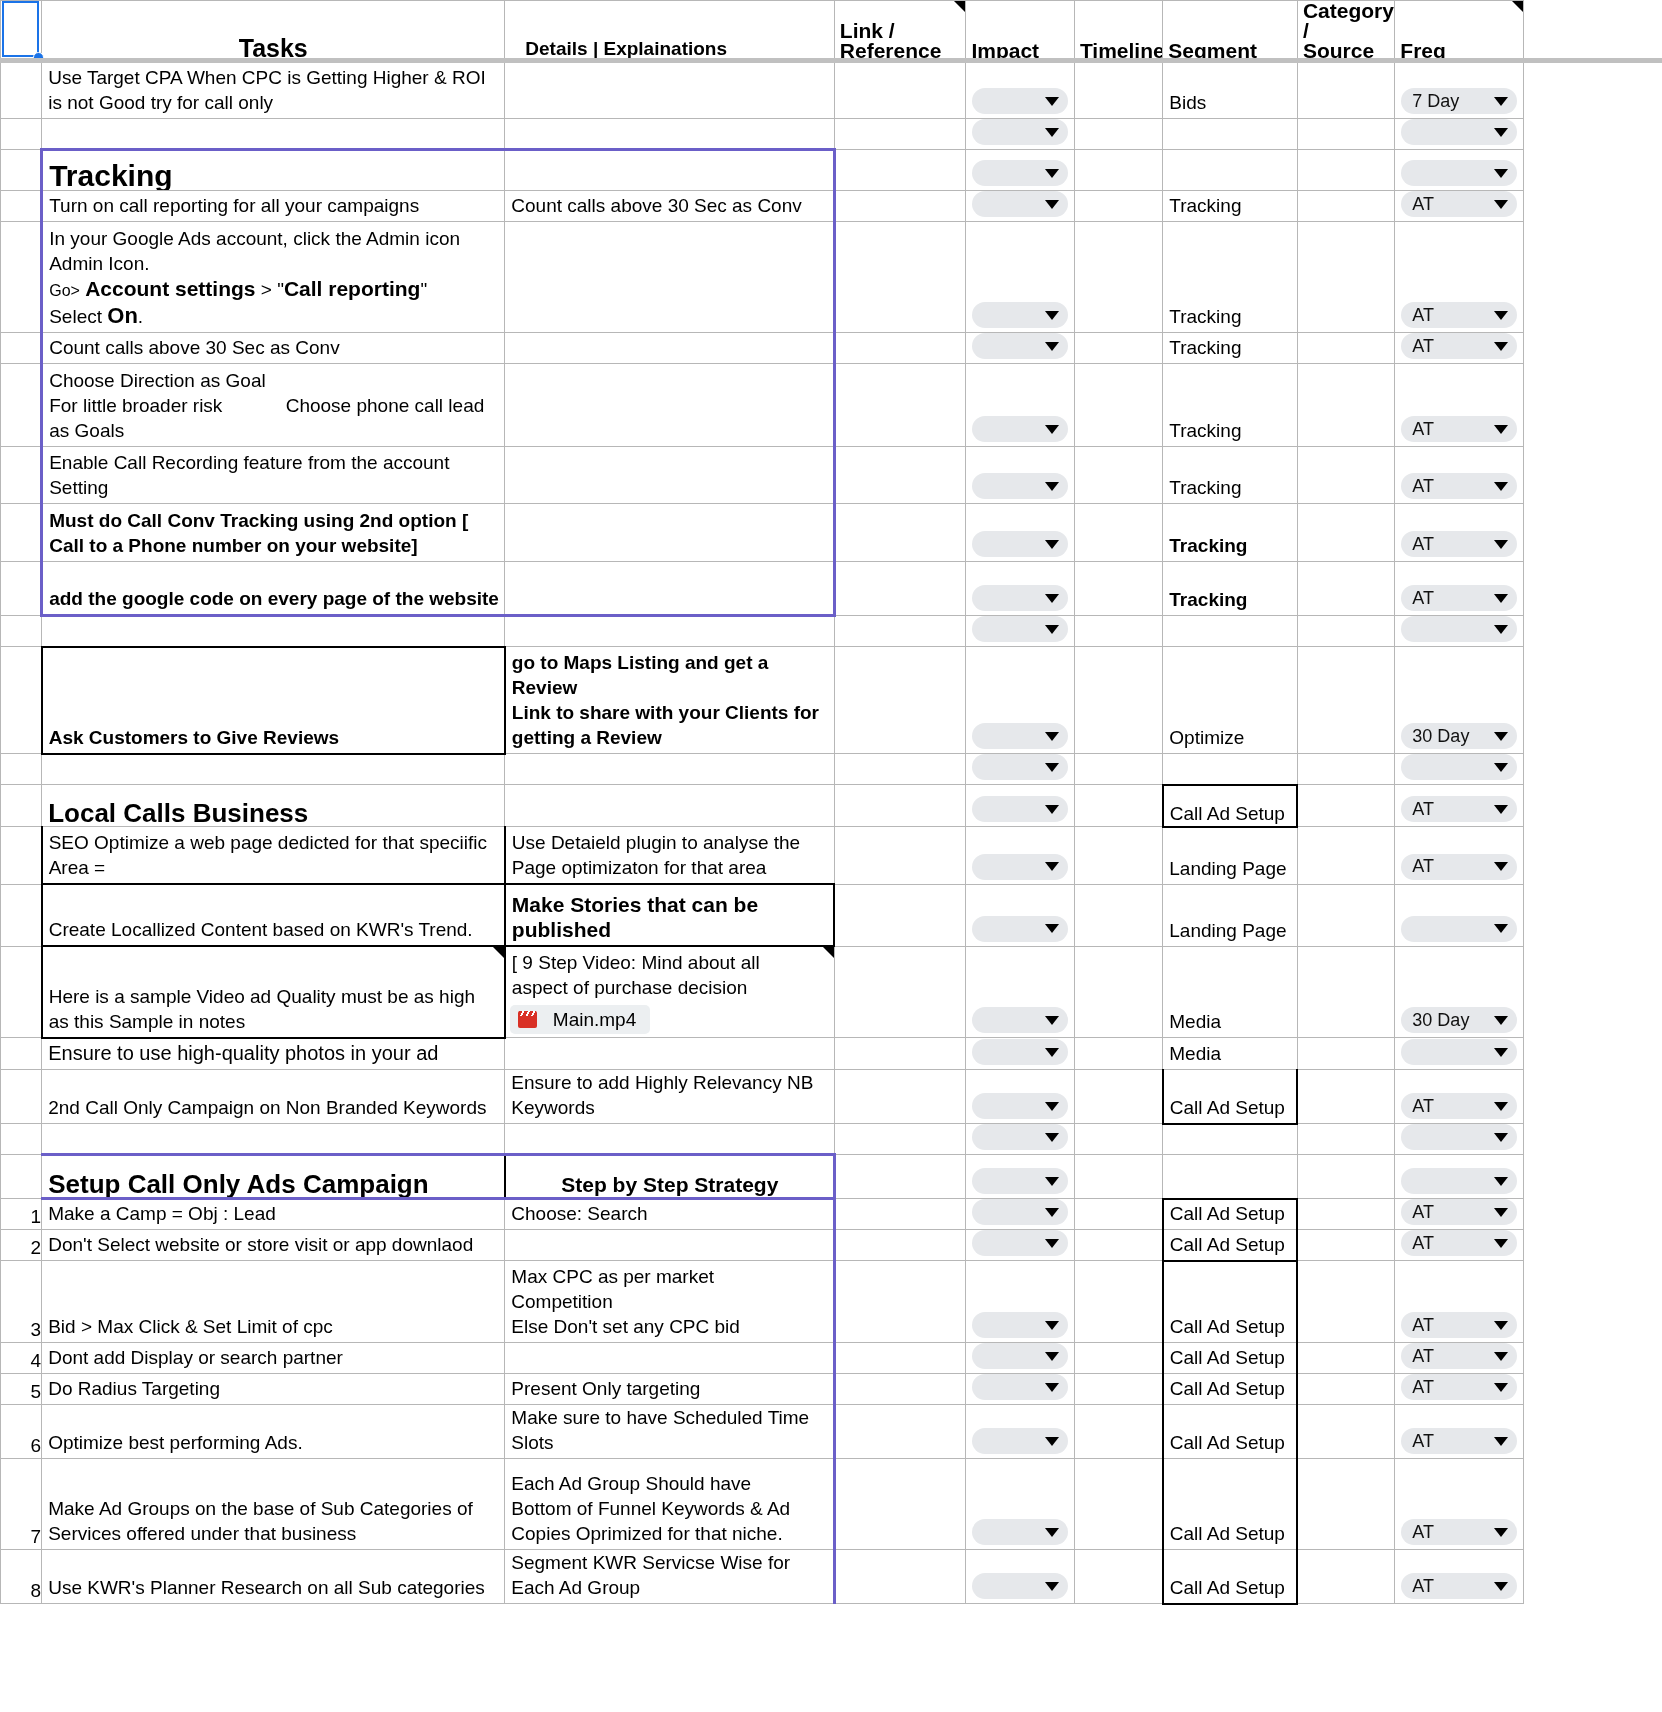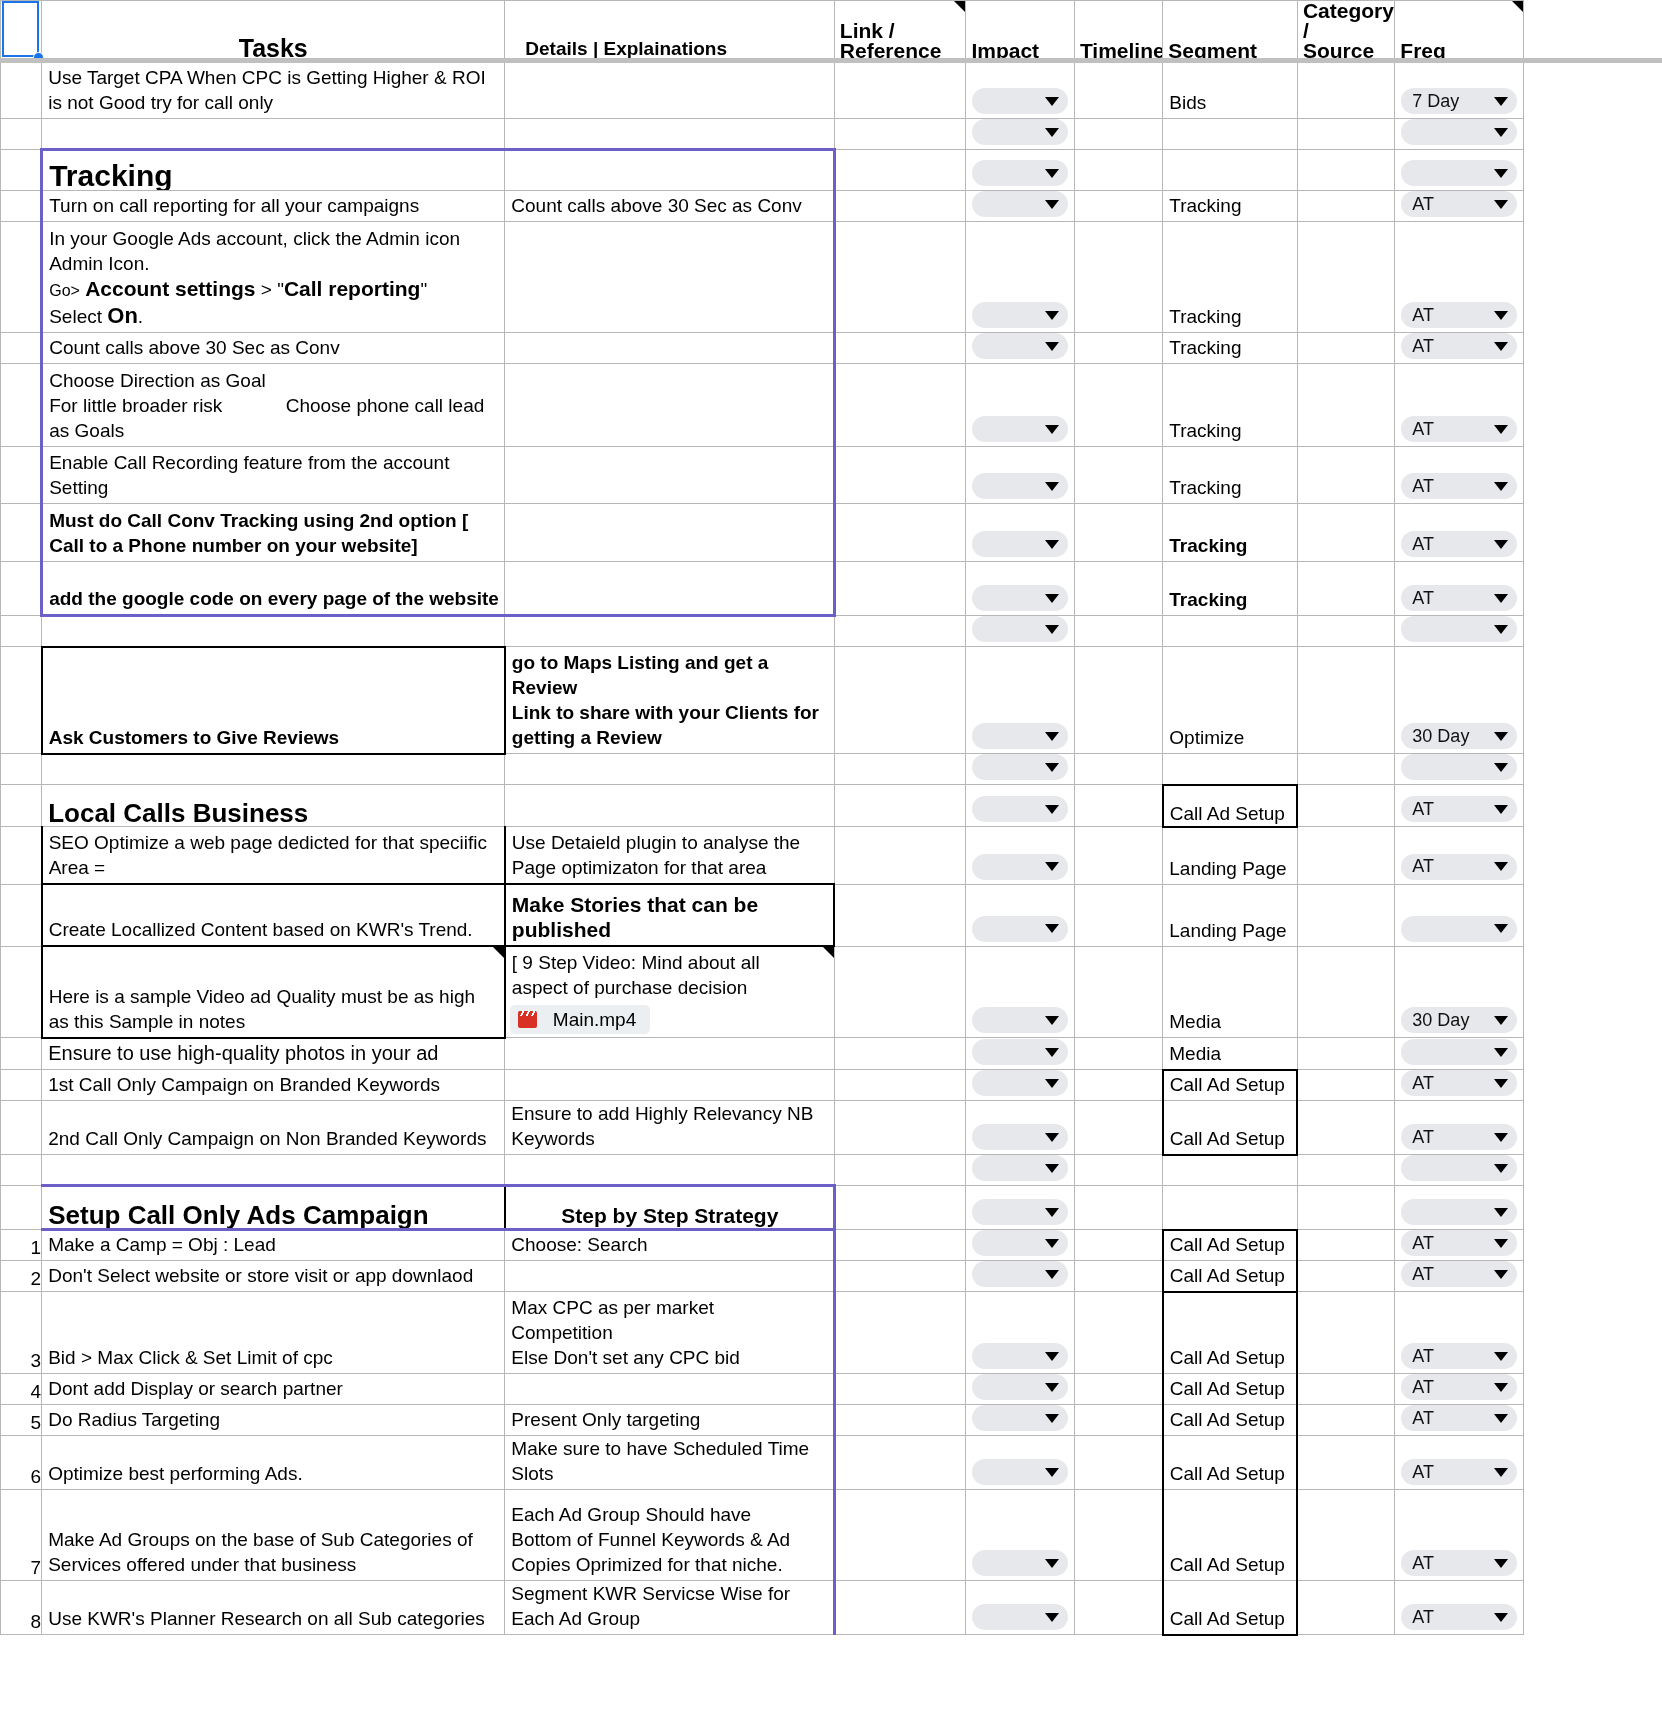--- a/index.html
+++ b/index.html
@@ -662,44 +662,20 @@
             <span class="tx">Media</span>
           </td>
         <td></td>
         <td class="va-mid">
             <div class="chip empty">
               <i class="carw"></i>
             </div>
           </td>
       </tr>
 
-      <tr style="height:31px">
-        <td class="gut"></td>
-        <td>
-            <span class="tx">1st Call Only Campaign on Branded Keywords</span>
-          </td>
-        <td></td>
-        <td></td>
-        <td class="va-mid">
-            <div class="chip empty">
-              <i class="carw"></i>
-            </div>
-          </td>
-        <td></td>
-        <td class="bx-l bx-r bx-t">
-            <span class="tx">Call Ad Setup</span>
-          </td>
-        <td></td>
-        <td class="va-mid">
-            <div class="chip">
-              <span class="cval">AT</span>
-              <i class="carw"></i>
-            </div>
-          </td>
-      </tr>
 
       <tr style="height:31px">
         <td class="gut"></td>
         <td>
             <span class="tx">2nd Call Only Campaign on Non Branded Keywords</span>
           </td>
         <td>
             <span class="tx">Ensure to add Highly Relevancy NB Keywords</span>
           </td>
         <td></td>

